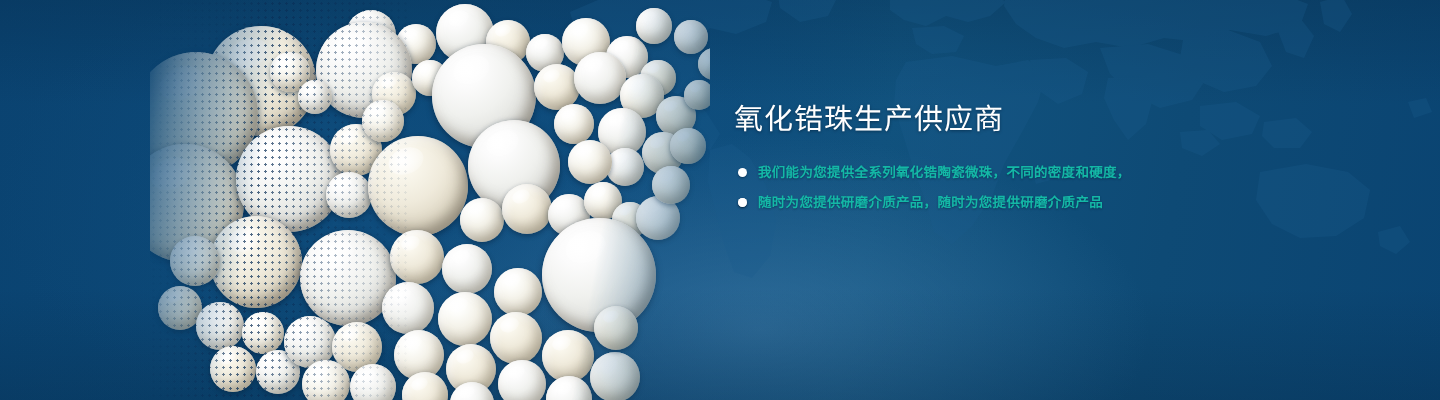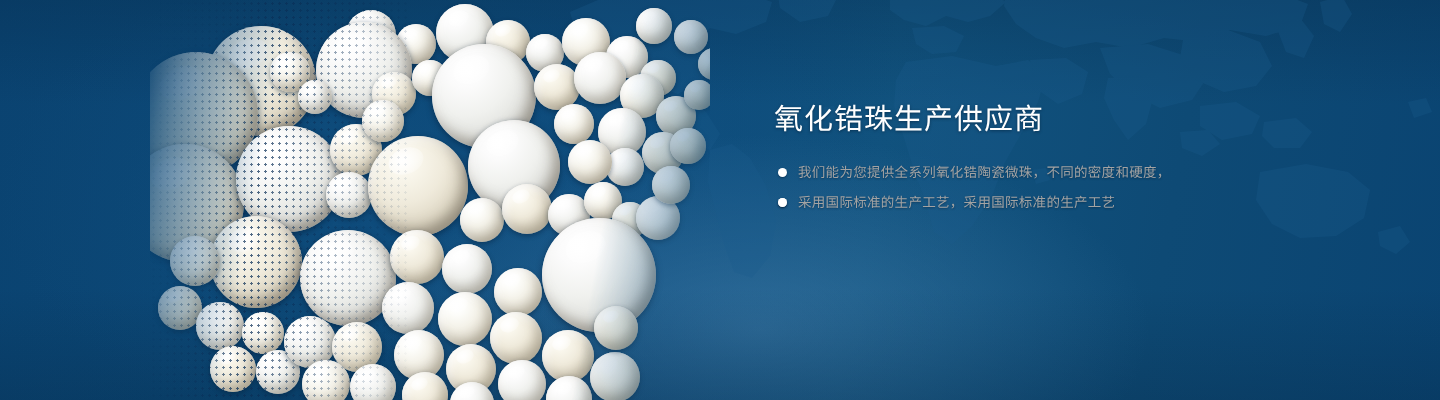--- a/index.html
+++ b/index.html
@@ -112,21 +112,21 @@
   .bead.shadowed {
     box-shadow:
       inset -6px -7px 13px rgba(95,88,74,0.52),
       inset 3px 4px 8px rgba(255,255,255,0.70),
       0 2px 6px rgba(4,28,52,0.55);
   }
 
   
   .copy {
     position: absolute;
-    left: 774px;
+    left: 734px;
     top: 104px;
     width: 470px;
   }
   .headline {
     margin: 0 0 26px 0;
     font-size: 29px;
     line-height: 1.1;
     font-weight: 400;
     color: #ffffff;
     letter-spacing: 1px;
@@ -137,23 +137,24 @@
     list-style: none;
     margin: 0;
     padding: 0;
   }
   .point {
     position: relative;
     padding-left: 24px;
     margin-bottom: 9px;
     font-size: 13.5px;
     line-height: 21px;
-    color: #a3a3a3;
+    color: #14b8a6;
     letter-spacing: 0.3px;
     text-shadow: 0 1px 2px rgba(2,26,48,0.45);
+    font-weight: bold;
   }
   .point:last-child { margin-bottom: 0; }
   .point .dot {
     position: absolute;
     left: 4px;
     top: 6px;
     width: 9px;
     height: 9px;
     border-radius: 50%;
     background: #ffffff;
@@ -310,18 +311,18 @@
     <ul class="points">
       <li class="point">
         <span class="dot"></span>
         <span>我们能为您提供全系列氧化锆陶瓷微珠，不同的密度和硬度，</span>
       </li>
       <li class="point">
         <span class="dot"></span>
       </li>
       <li class="point">
         <span class="dot"></span>
-        <span>采用国际标准的生产工艺，采用国际标准的生产工艺</span>
+        <span>随时为您提供研磨介质产品，随时为您提供研磨介质产品</span>
       </li>
     </ul>
   </div>
 
 </div>
 
 </body></html>

